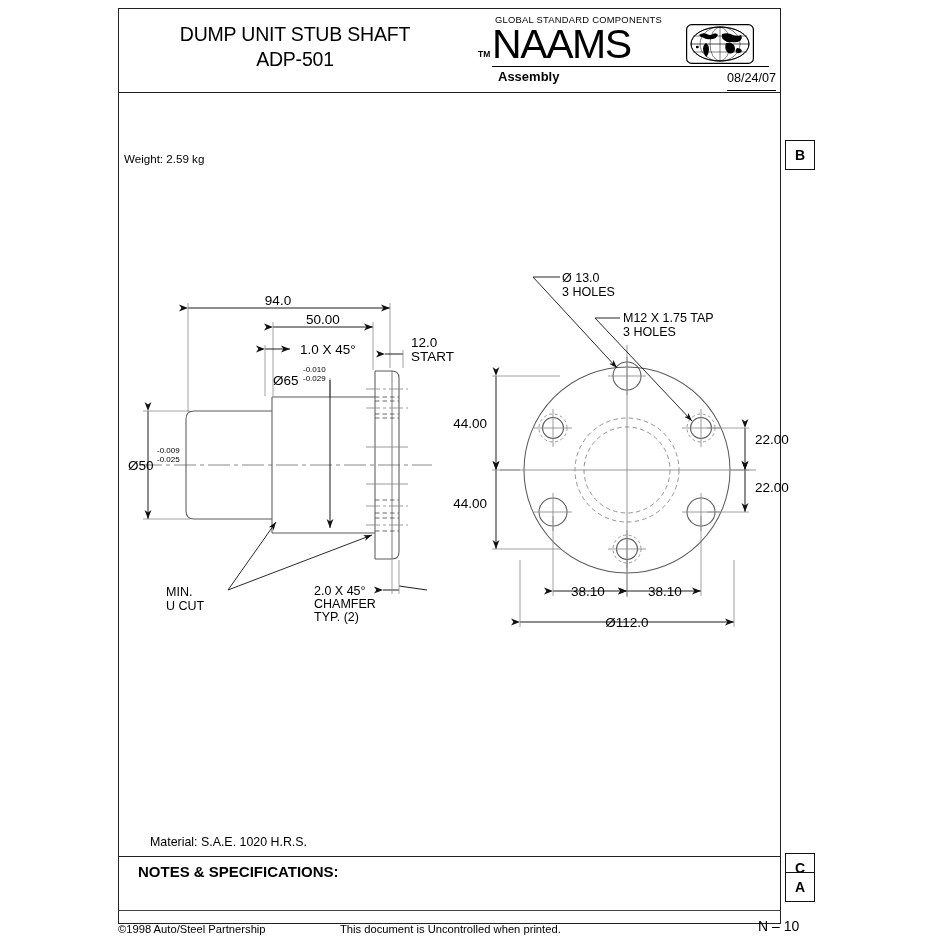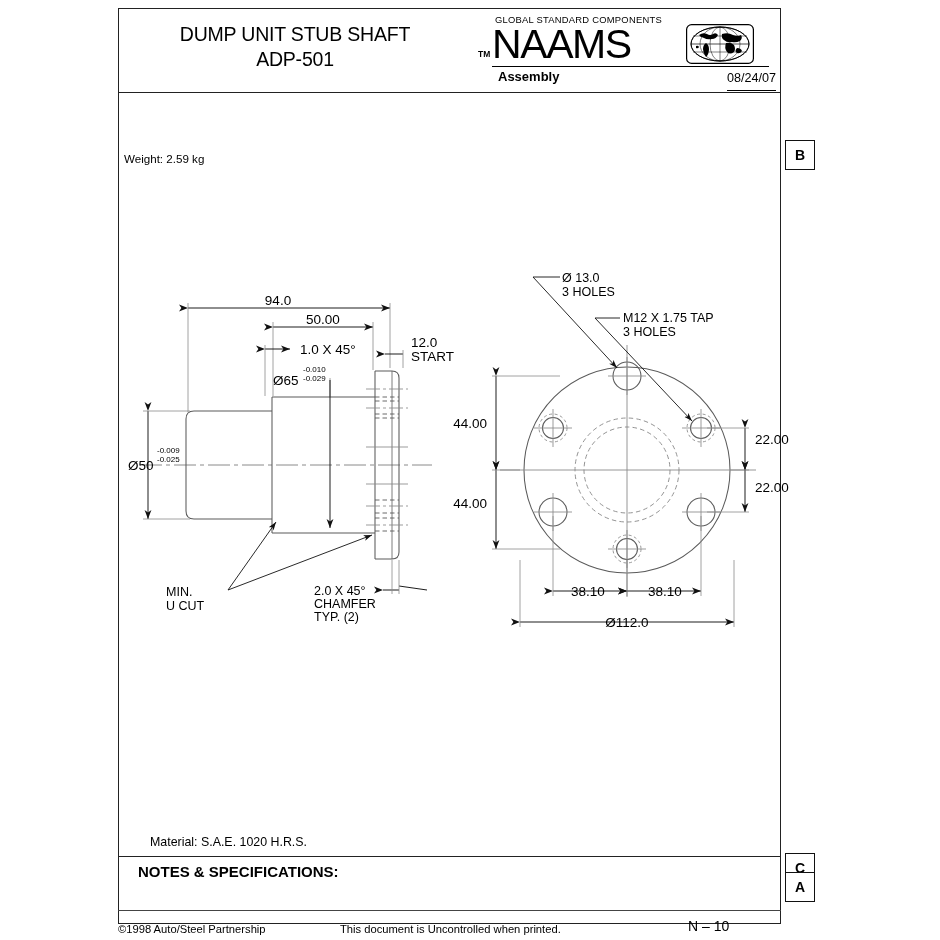--- a/index.html
+++ b/index.html
@@ -45,21 +45,21 @@
   .tab-a{top:872px;}
 
   
   .notes-title{position:absolute;left:138px;top:863px;font-size:15px;font-weight:bold;}
   .notes-l1{position:absolute;left:150px;top:835px;font-size:12.4px;}
   .notes-l2{position:absolute;left:150px;top:901px;font-size:12.4px;}
 
   
   .foot-left{position:absolute;left:118px;top:923px;font-size:11.2px;}
   .foot-mid{position:absolute;left:340px;top:923px;font-size:11.2px;}
-  .foot-right{position:absolute;left:688px;top:918px;font-size:14px;text-align:right;}
+  .foot-right{position:absolute;left:758px;top:918px;font-size:14px;text-align:right;}
 
   
   .dwg{position:absolute;left:0;top:0;width:940px;height:940px;}
   text{font-family:"Liberation Sans",sans-serif;fill:#000;}
 </style>
 </head>
 <body>
 
 <div class="page">
 

